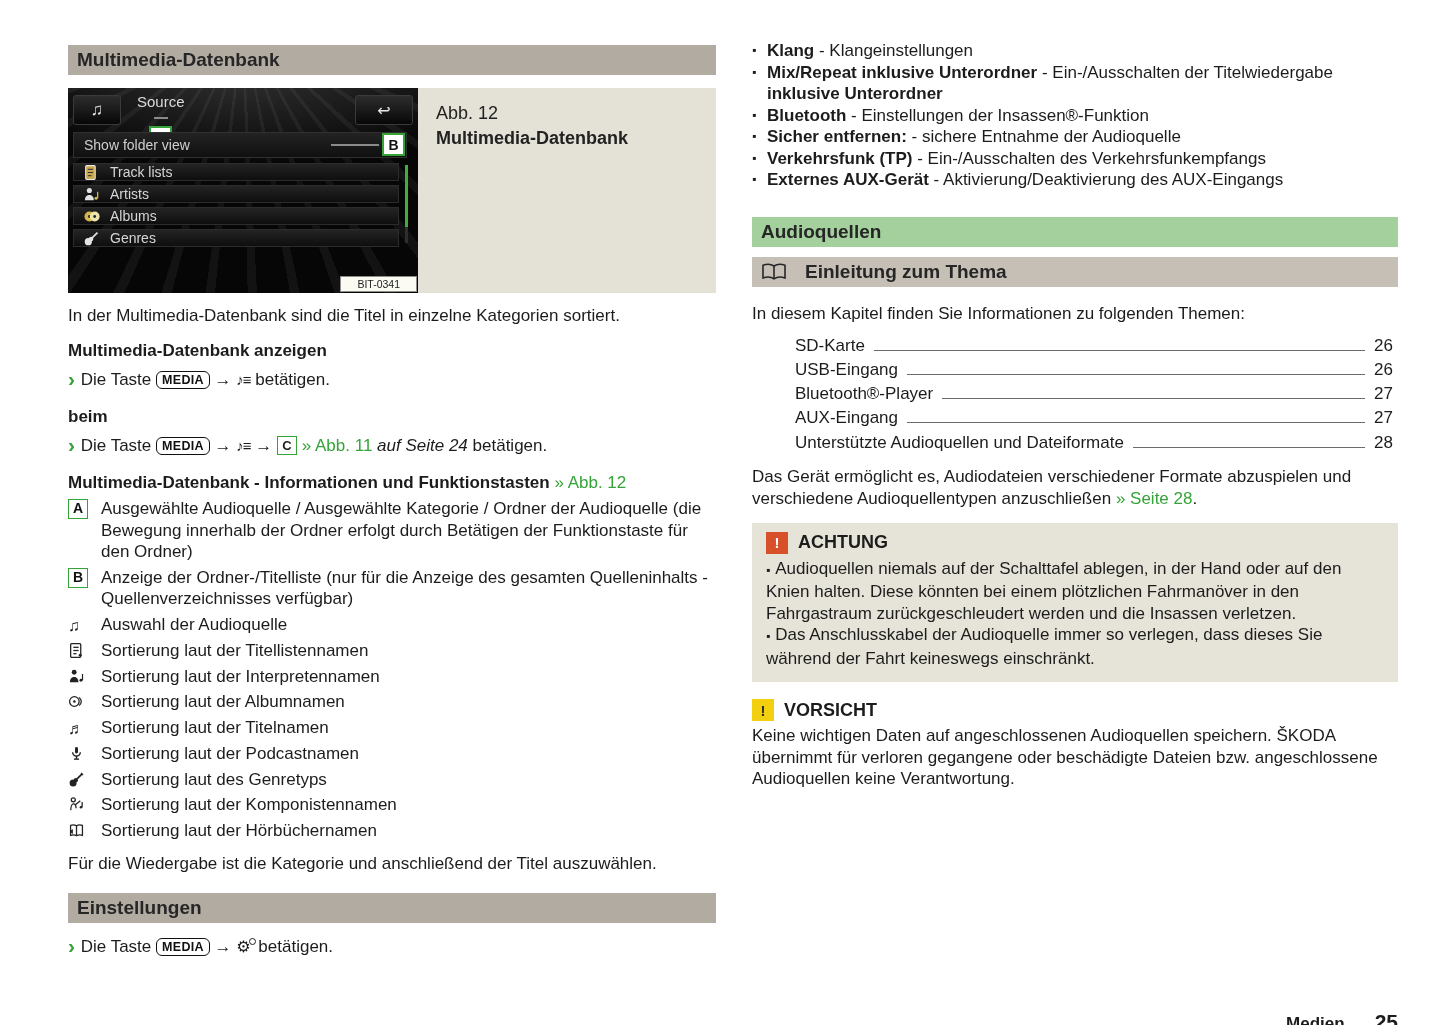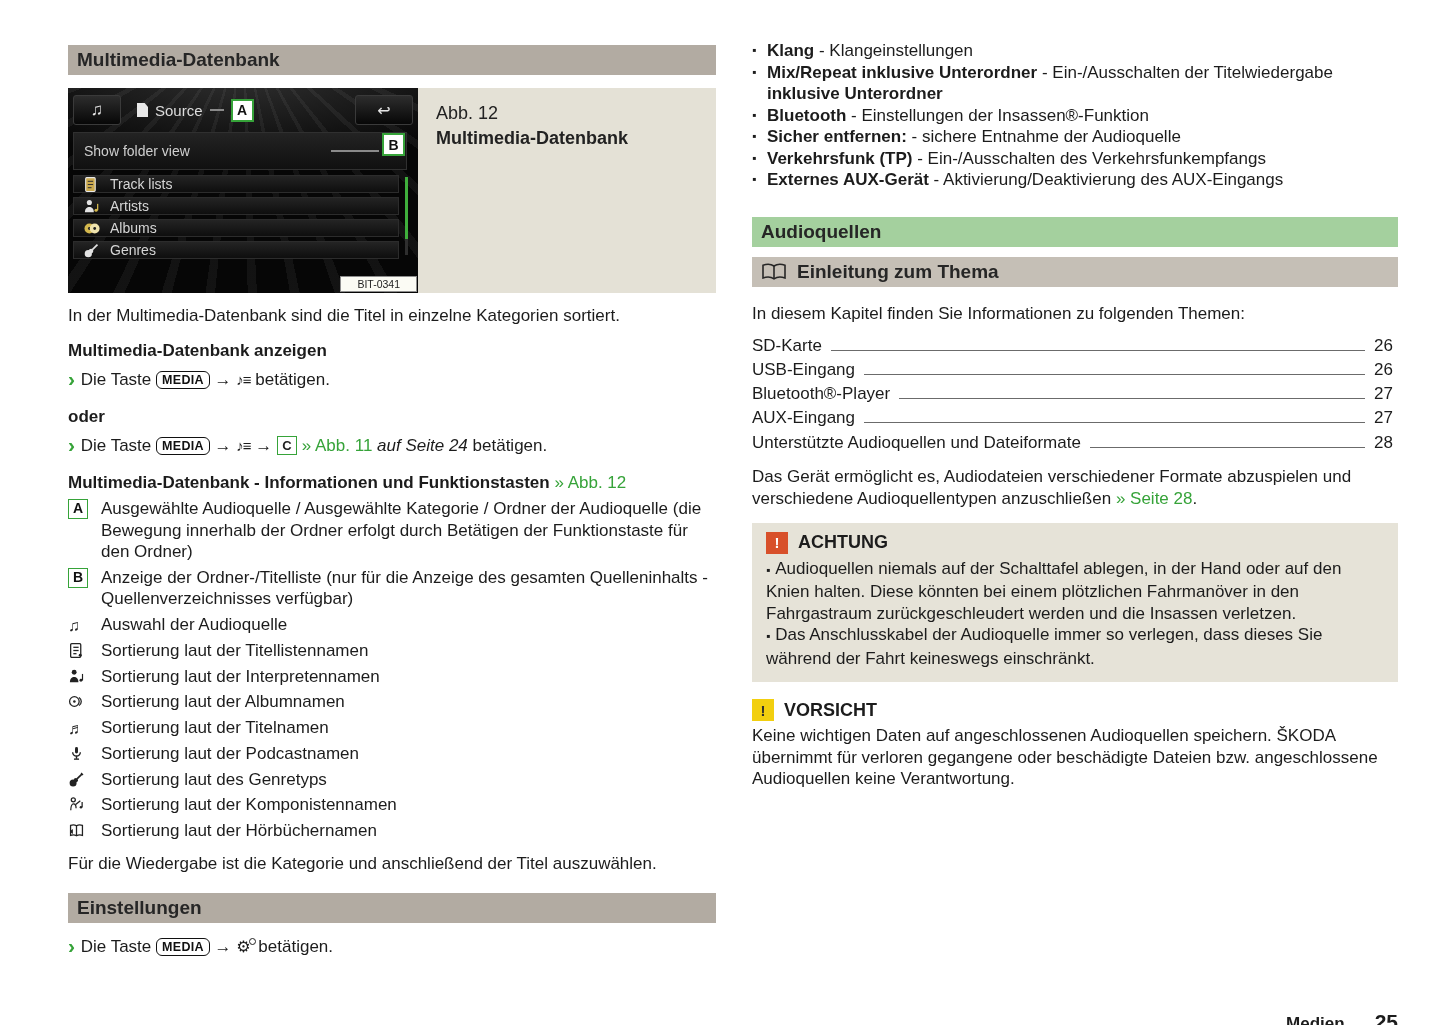--- a/index.html
+++ b/index.html
@@ -9,47 +9,47 @@
 
   .col { position:absolute; }
   .col-left  { left:68px;  top:45px; width:648px; }
   .col-right { left:752px; top:40px; width:646px; }
 
   
   .bar { height:30px; display:flex; align-items:center; padding:0 9px;
          font-weight:bold; font-size:19px; color:#262626; }
   .bar-grey  { background:#b2aba2; }
   .bar-green { background:#a4d09e; }
-  .bar-sub   { background:#c5bfb6; gap:10px; }
+  .bar-sub   { background:#c5bfb6; gap:18px; }
 
   
   .figure { display:flex; margin-top:13px; height:205px; }
   .screen { width:350px; height:205px; position:relative; background:#060606;
             padding:5px; overflow:hidden; flex:none; }
   .screen::before { content:""; position:absolute; inset:0;
      background:
        repeating-conic-gradient(from 150deg at 50% -30%, rgba(255,255,255,0.05) 0deg 2deg, transparent 2deg 9deg),
        radial-gradient(ellipse 130% 80% at 50% -10%, rgba(105,105,105,0.45), rgba(0,0,0,0) 60%);
   }
   .screen > * { position:relative; z-index:1; }
   .scr-top { display:flex; align-items:center; height:34px; gap:6px; }
   .scr-btn { height:30px; background:linear-gradient(#2d2d2d,#070707);
              border:1px solid #3a3a3a; border-radius:3px; color:#e6e6e6;
              display:flex; align-items:center; justify-content:center; }
   .scr-btn-music { width:48px; font-size:17px; }
   .scr-btn-back  { width:58px; margin-left:auto; font-size:16px; }
   .scr-src { display:flex; align-items:center; gap:7px; padding-left:10px;
-             color:#dcdcdc; font-size:15px; }
+             color:#dcdcdc; font-size:15px;flex-direction:column; }
   .sd-icon { width:11px; height:14px; background:#e8e8e8; display:inline-block;
              clip-path:polygon(0 0, 70% 0, 100% 28%, 100% 100%, 0 100%); }
   .conn-a { width:14px; height:2px; background:#8a8a8a; }
   .callout { width:23px; height:23px; background:#ffffff; border:2px solid #36a339;
              color:#111; font-weight:bold; font-size:14px; display:flex;
              align-items:center; justify-content:center; flex:none; }
-  .scr-folder { margin-top:5px; height:38px; width:calc(100% - 6px);
+  .scr-folder { margin-top:5px; height:26px; width:calc(100% - 6px);
                 background:linear-gradient(#232323,#101010); border:1px solid #303030;
                 color:#cfcfcf; font-size:14px; display:flex; align-items:center;
                 padding:0 10px; position:relative; }
   .conn-b { position:absolute; right:27px; top:50%; margin-top:-1px; width:48px;
             height:2px; background:#8a8a8a; }
   .callout-b { position:absolute; right:1px; top:0; }
   .scr-list { margin-top:5px; position:relative; padding-right:14px; }
   .scr-item { height:18px; margin-bottom:4px; background:linear-gradient(#242424,#0e0e0e);
               border:1px solid #2c2c2c; display:flex; align-items:center; gap:10px;
               padding:0 9px; color:#d6d6d6; font-size:14px; }
@@ -88,21 +88,21 @@
           font-weight:bold; font-size:14px; display:flex; align-items:center; justify-content:center; }
   .ftext { flex:1; }
   .gicon { font-size:16px; color:#222; }
   .sicon svg { width:17px; height:17px; display:block; margin-top:1px; }
 
   
   .rb { position:relative; padding-left:15px; font-size:17px; line-height:21.5px; }
   .rb .sq { position:absolute; left:0; top:0; font-size:12px; }
   .rb b { font-weight:bold; }
   .kapitel { font-size:17px; line-height:22px; margin-top:16px; }
-  .toc { margin-top:9px; }
+  .toc { margin-top:9px;margin-left:43px; }
   .toc-row { display:flex; align-items:baseline; font-size:17px; line-height:24.3px; cursor:pointer; }
   .toc-leader { flex:1; border-bottom:1.4px solid #6b6b6b; margin:0 9px 4px 9px; }
   .toc-page { text-align:left; min-width:24px; }
   .devp { font-size:17px; line-height:22px; margin-top:11px; }
 
   .notebox { background:#e6e3d8; margin-top:13px; padding:9px 14px 13px 14px; }
   .note-head { display:flex; align-items:center; gap:10px; margin-bottom:4px; }
   .warn-ic { width:22px; height:22px; flex:none; display:flex; align-items:center;
              justify-content:center; font-weight:bold; font-size:15px; }
   .warn-red { background:#d8502a; color:#fff; }
@@ -218,21 +218,21 @@
 
     <p class="step">
       <span class="chev">›</span>
       <span>Die Taste</span>
       <span class="keycap">MEDIA</span>
       <span class="arrow">→</span>
       <span class="notelist">♪≡</span>
       <span>betätigen.</span>
     </p>
 
-    <p class="h-sm">oder</p>
+    <p class="h-sm">beim</p>
 
     <p class="step">
       <span class="chev">›</span>
       <span>Die Taste</span>
       <span class="keycap">MEDIA</span>
       <span class="arrow">→</span>
       <span class="notelist">♪≡</span>
       <span class="arrow">→</span>
       <span class="cbox">C</span>
       <span class="glink">» Abb. 11</span>

